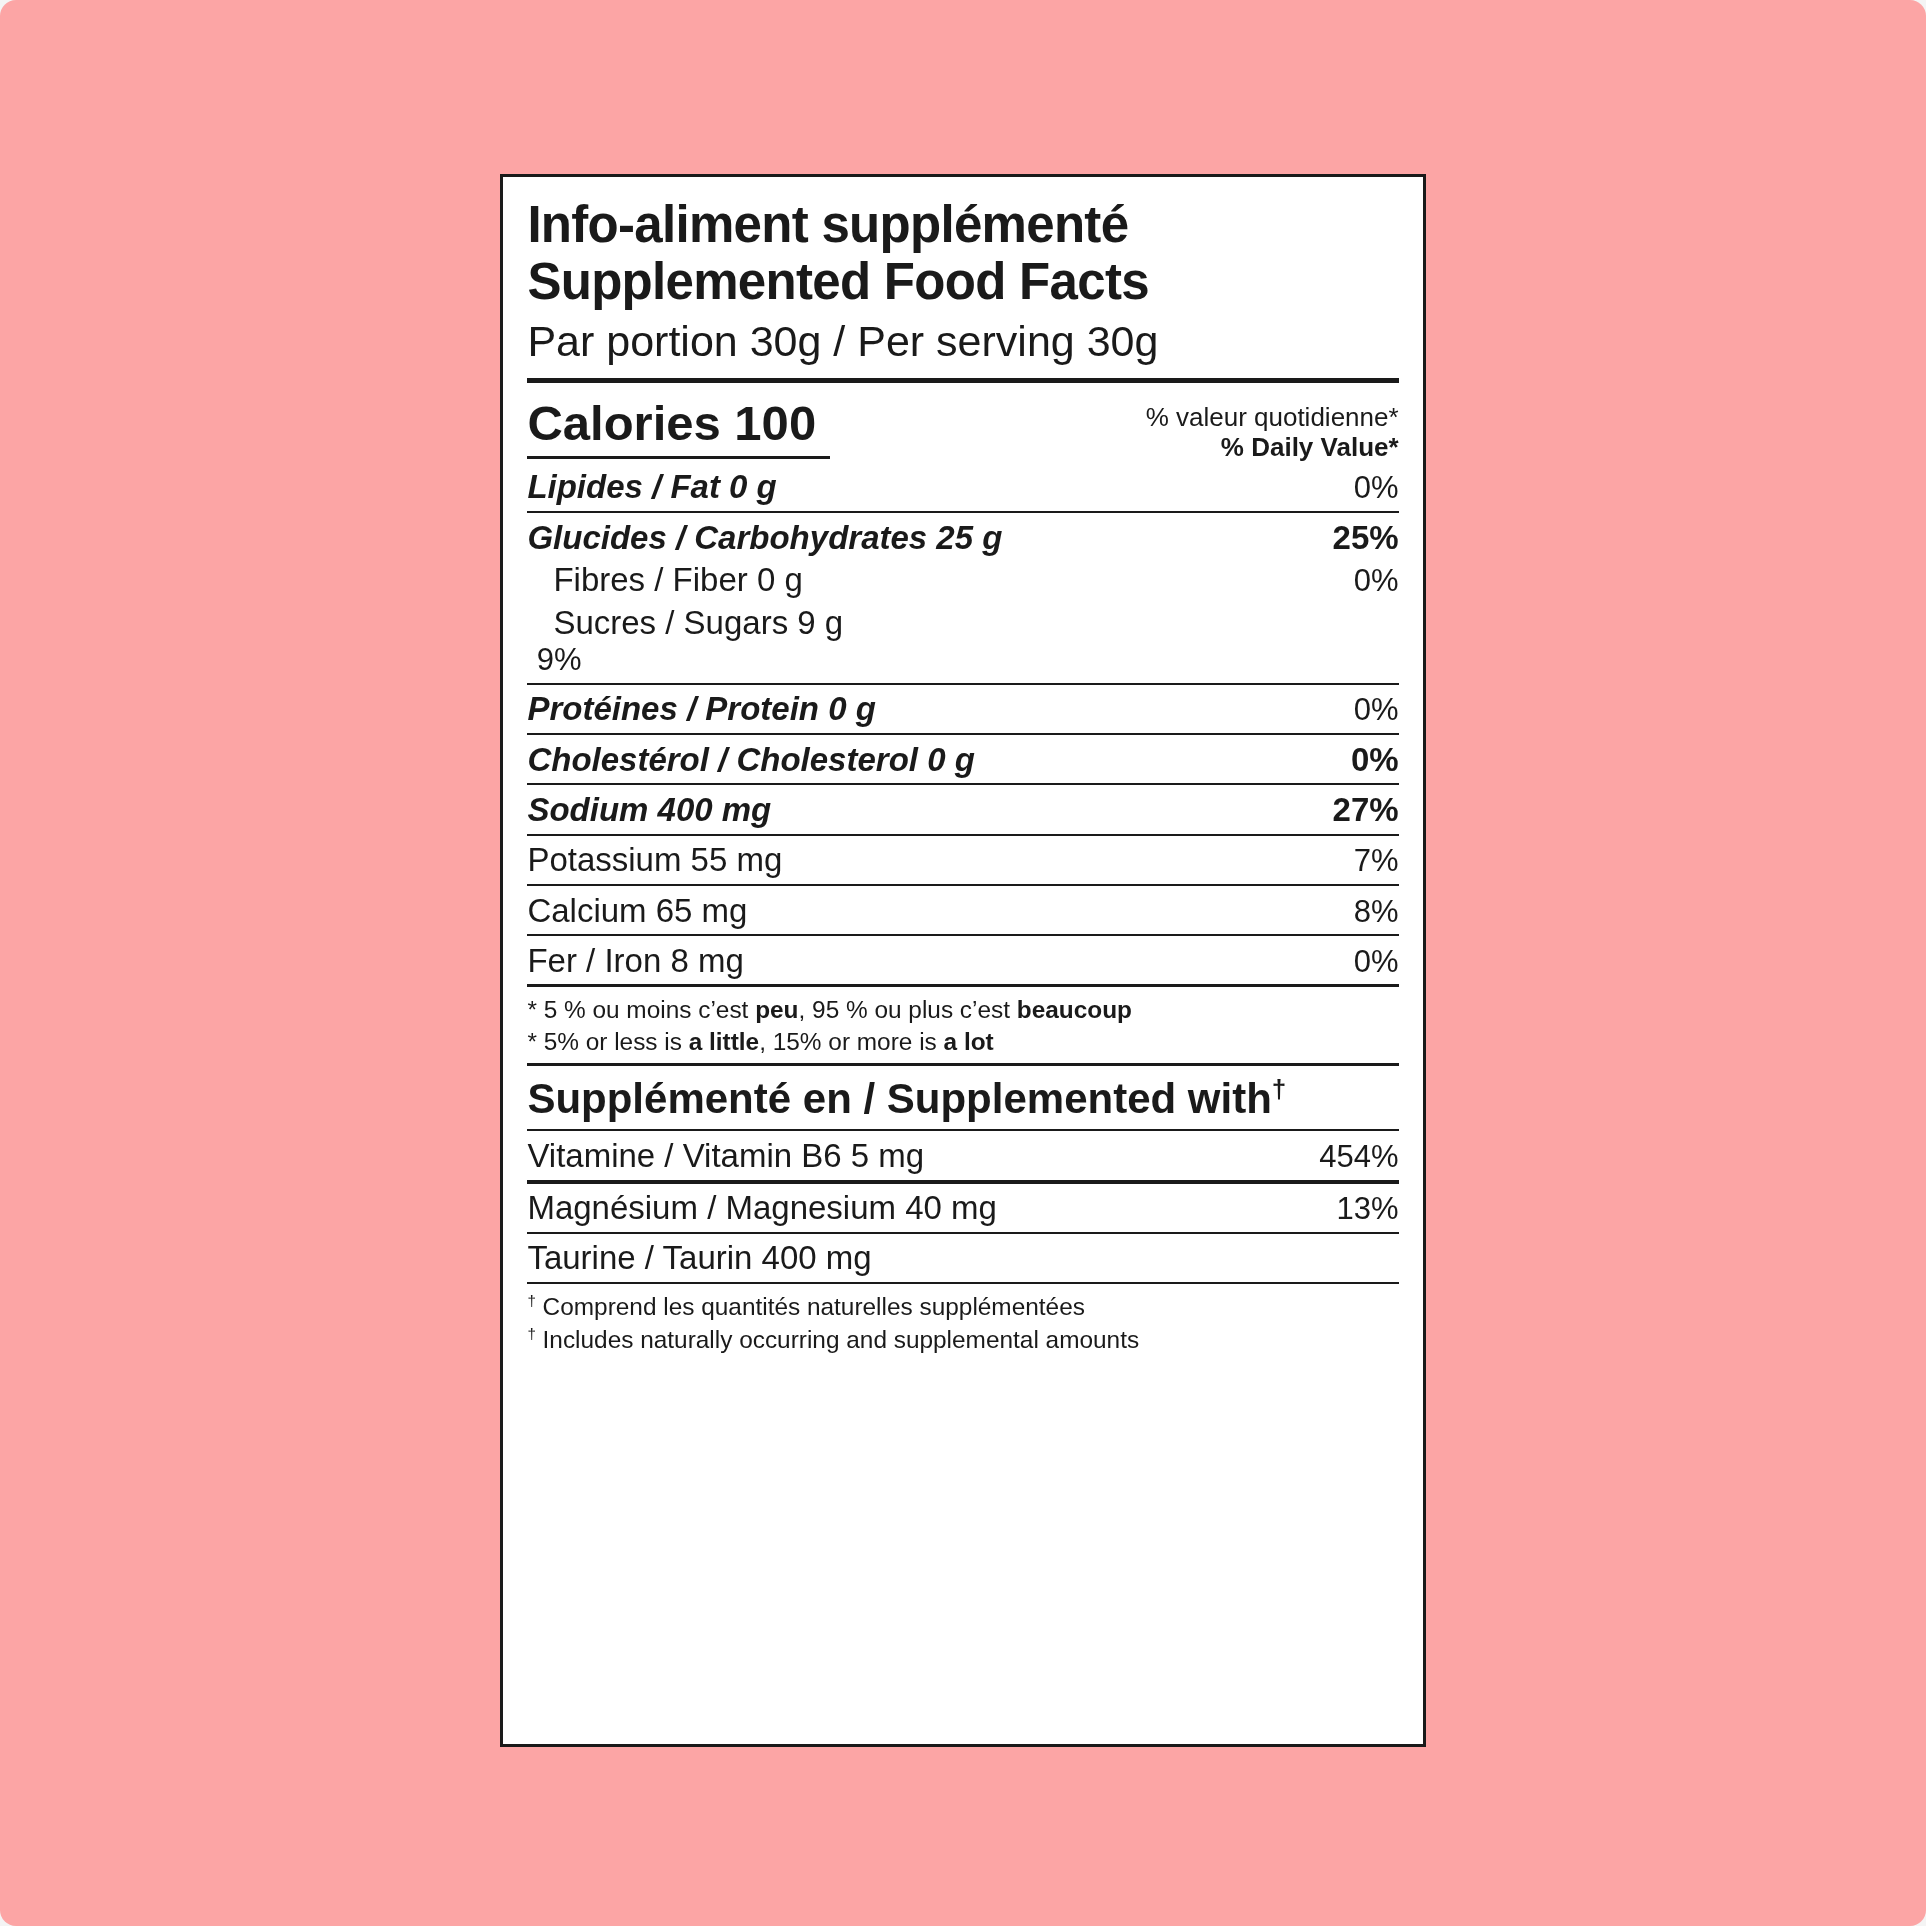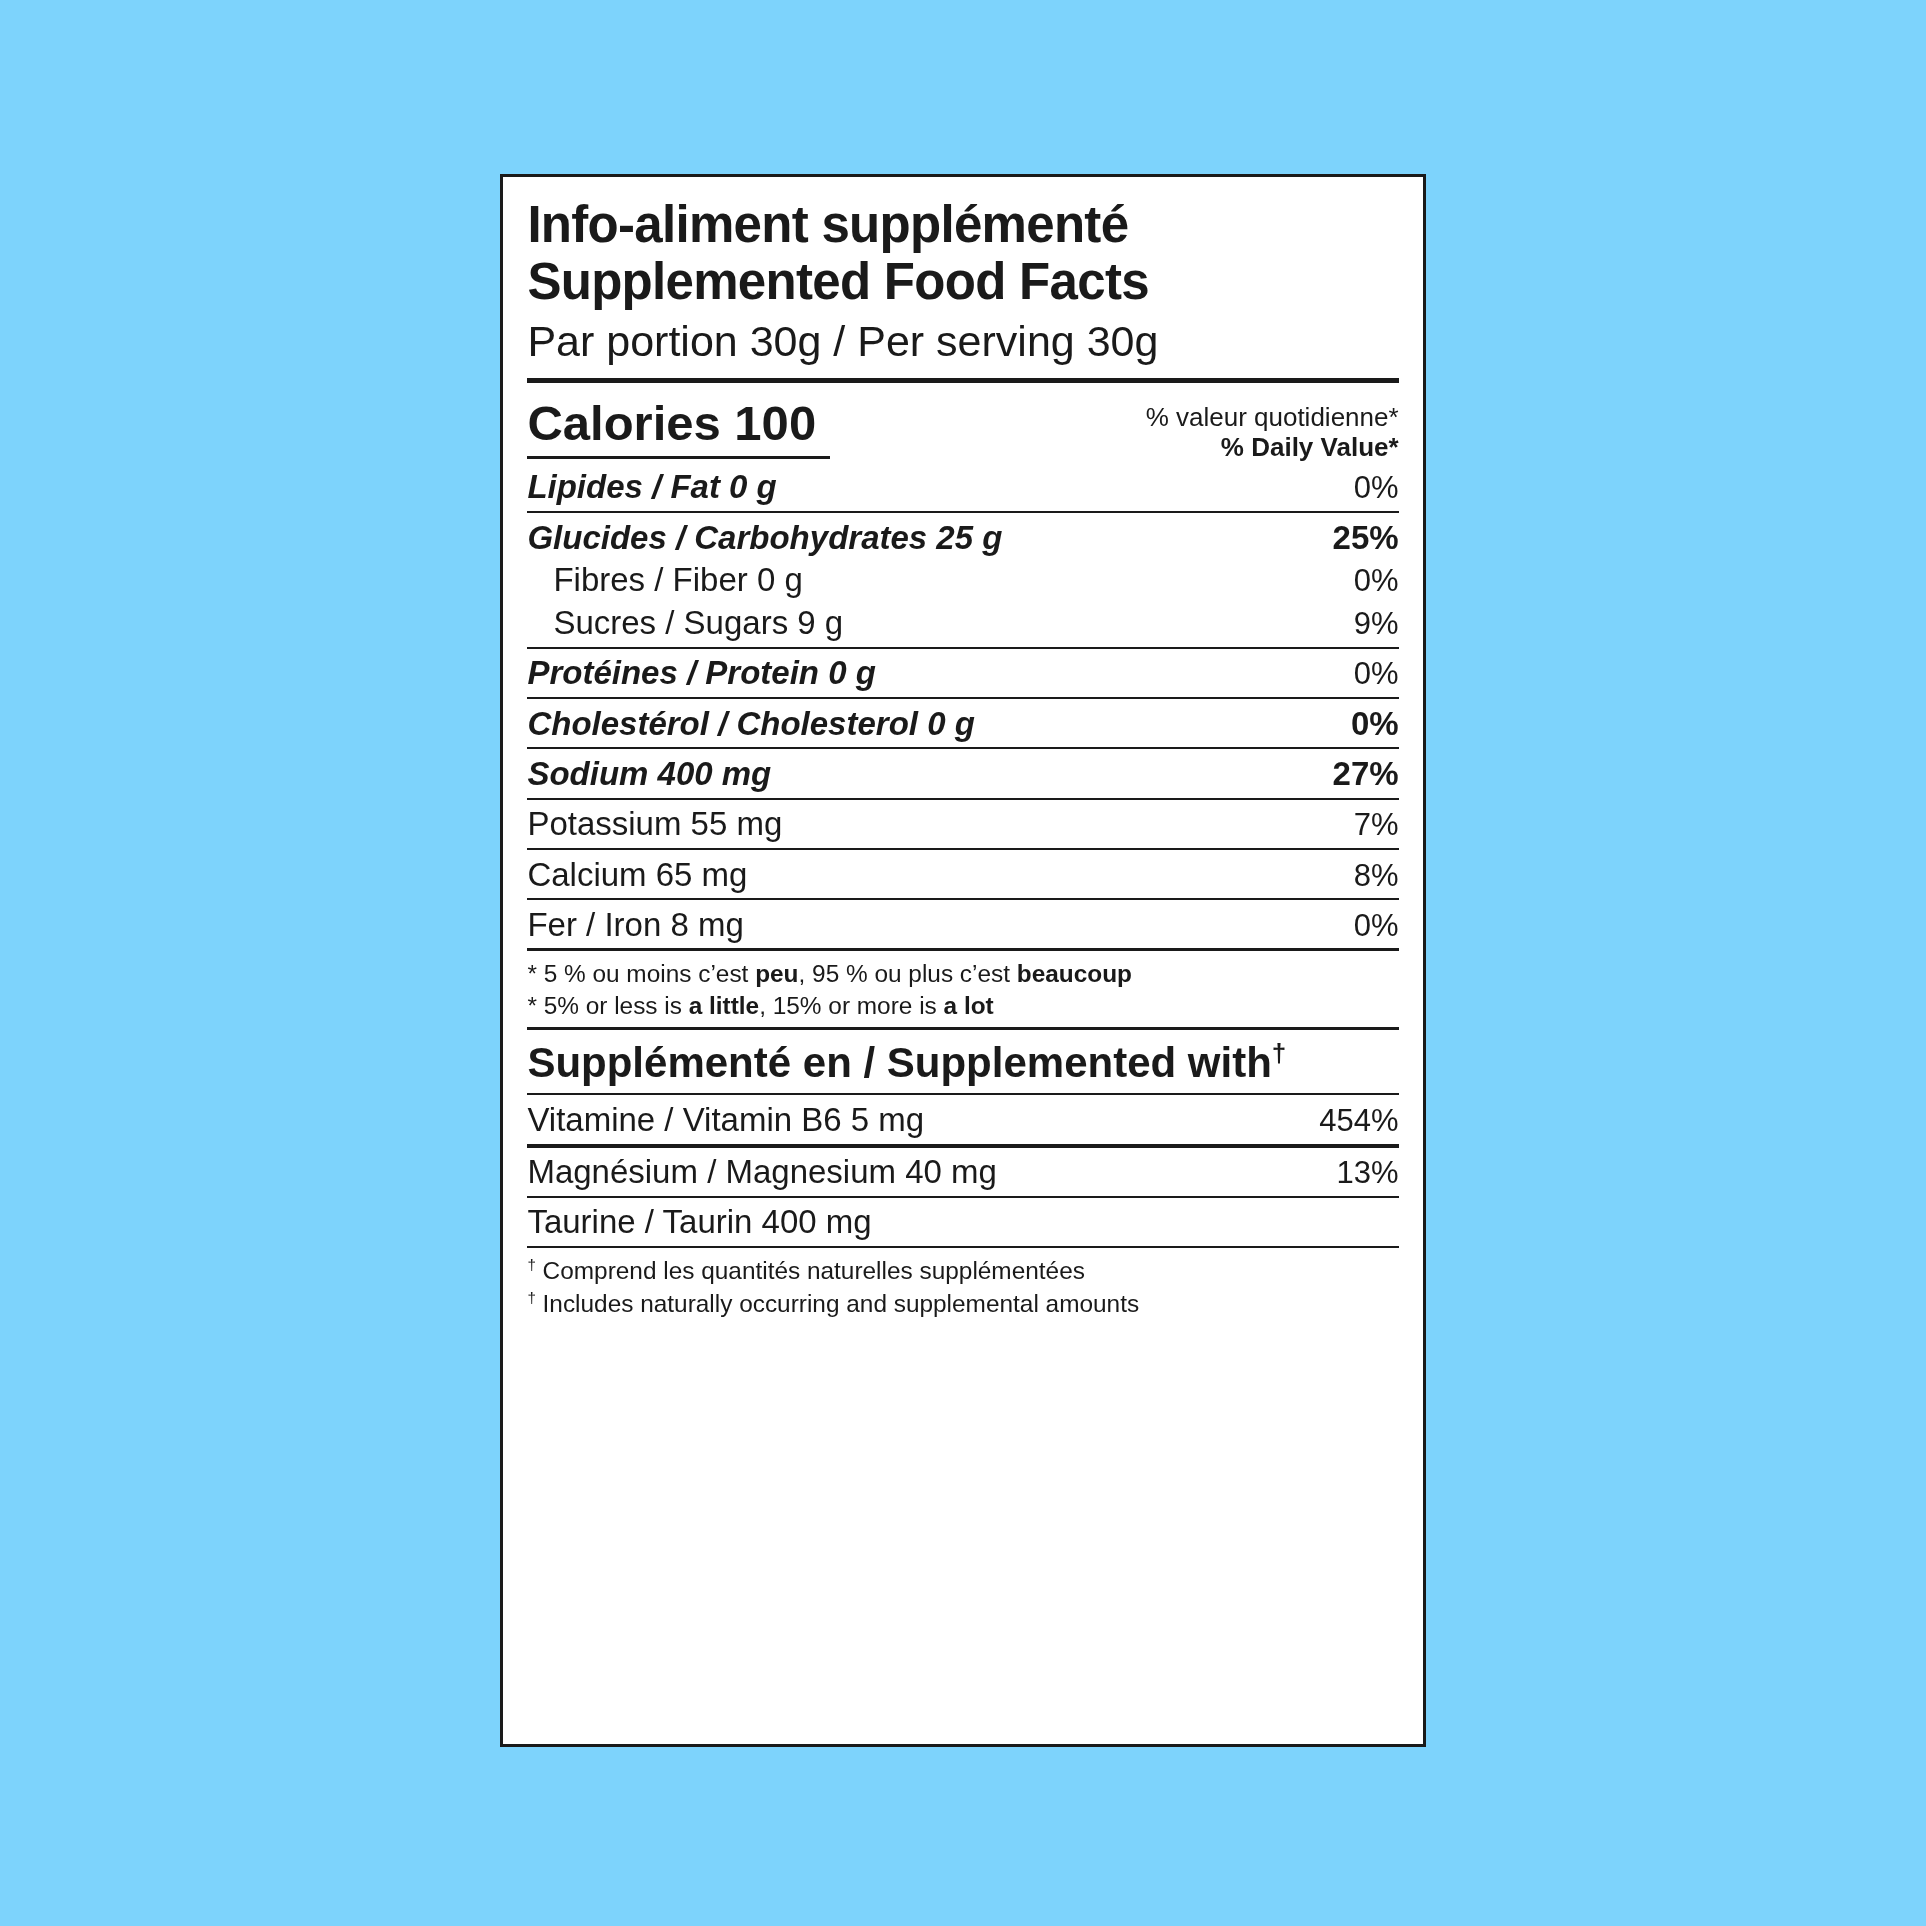--- a/index.html
+++ b/index.html
@@ -7,21 +7,22 @@
     padding: 0;
     background: #f4f4f4;
     width: 1926px;
     height: 1926px;
     font-family: "Liberation Sans", sans-serif;
   }
   .page {
     width: 1926px;
     height: 1926px;
     position: relative;
-    background: #7dd3fc;
+    background: #fca5a5;
+    border-radius: 16px;
   }
   .panel {
     position: absolute;
     left: 500px;
     top: 174px;
     width: 926px;
     height: 1573px;
     background: #ffffff;
     border: 3.3px solid #1a1a1a;
     box-sizing: border-box;
@@ -157,21 +158,21 @@
     <div class="row">
       <div class="label b">Glucides / Carbohydrates 25 g</div>
       <div class="pct b">25%</div>
     </div>
 
     <div class="row" style="padding-top:0;">
       <div class="label indent">Fibres / Fiber 0 g</div>
       <div class="pct">0%</div>
     </div>
 
-    <div class="row" style="padding-top:0;">
+    <div class="row" style="padding-top:0;flex-direction:column;">
       <div class="label indent">Sucres / Sugars 9 g</div>
       <div class="pct">9%</div>
     </div>
     <div class="rule-thin"></div>
 
     <div class="row">
       <div class="label b">Protéines / Protein 0 g</div>
       <div class="pct">0%</div>
     </div>
     <div class="rule-thin"></div>

